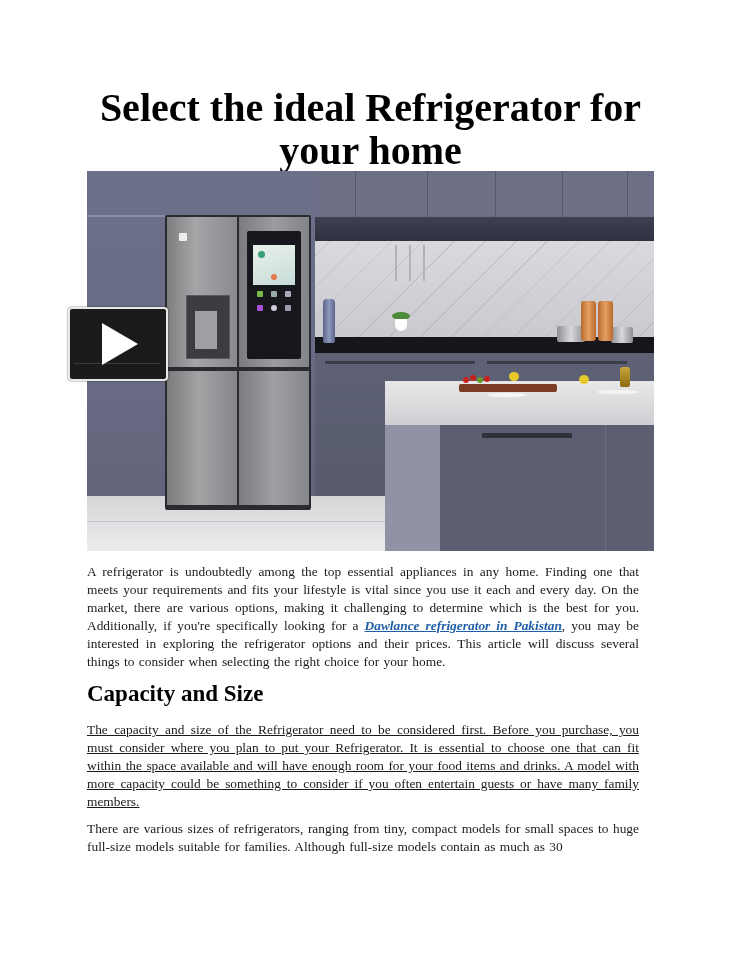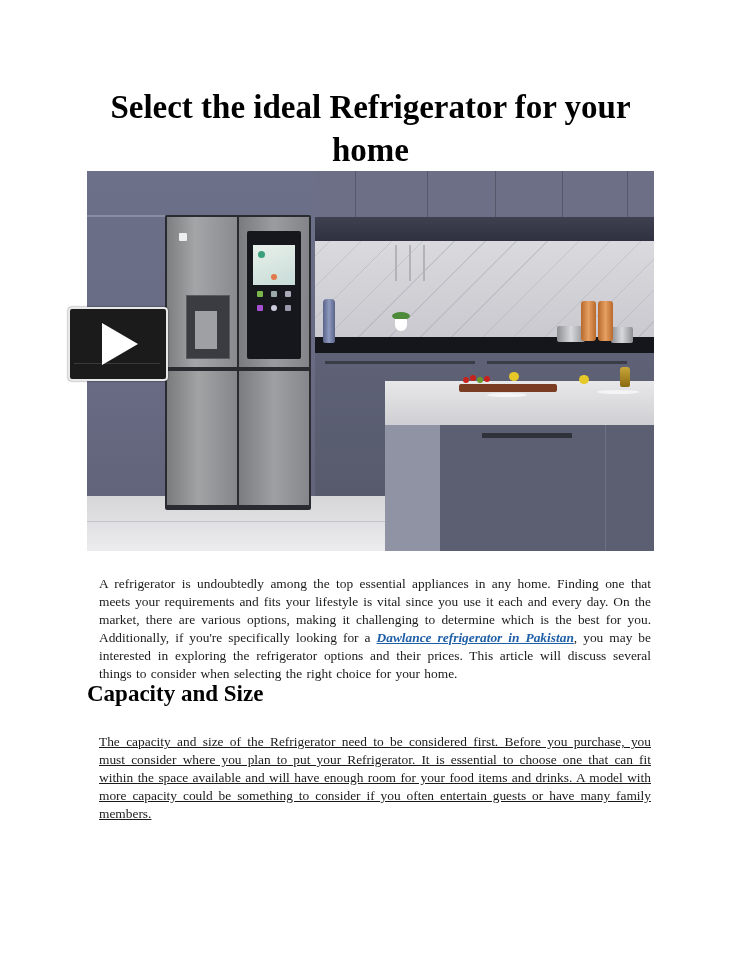--- a/index.html
+++ b/index.html
@@ -1,18 +1,18 @@
 <!DOCTYPE html>
 <html><head>
 <meta charset="utf-8">
 <style>
   html, body { margin:0; padding:0; background:#ffffff; }
   body { width:741px; height:960px; position:relative; overflow:hidden; font-family:"Liberation Serif", serif; color:#111; }
   .page { position:absolute; left:0; top:0; width:741px; height:960px; background:#fff; }
-  .title { position:absolute; left:80px; width:581px; top:86px; text-align:center; font-weight:bold; font-size:33px; line-height:43px; color:#000; margin:0; }
+  .title { position:absolute; left:80px; width:581px; top:86px; text-align:center; font-weight:bold; font-size:40px; line-height:43px; color:#000; margin:0; }
   .hero { position:absolute; left:87px; top:171px; width:567px; height:380px; overflow:hidden; background:#6e7185; }
   .hero * { position:absolute; }
   
   .wall-left { left:0; top:0; width:230px; height:380px; background:linear-gradient(180deg,#6d7089 0%,#676a82 60%,#5d6075 100%); }
   .cab-line { background:#8a8da2; }
   .upper-right { left:228px; top:0; width:339px; height:46px; background:#6c6f86; }
   .upper-seam { width:1px; top:0; height:46px; background:#555869; }
   .shelf-dark { left:228px; top:46px; width:339px; height:24px; background:linear-gradient(180deg,#3f4150,#2f3140); }
   .marble { left:228px; top:70px; width:339px; height:98px; background:
       repeating-linear-gradient(135deg, rgba(255,255,255,0.0) 0 10px, rgba(160,160,170,0.35) 10px 11px, rgba(255,255,255,0) 11px 22px),
@@ -51,21 +51,21 @@
   .canister { width:15px; height:40px; background:linear-gradient(90deg,#b8692b,#e5a062,#b8692b); border-radius:3px; }
   .pot { height:16px; background:linear-gradient(90deg,#8c8d91,#d8d9dc,#8c8d91); border-radius:2px; }
   .plant { left:308px; top:148px; width:12px; height:12px; background:#fff; border-radius:0 0 6px 6px; }
   .plant-leaf { left:305px; top:141px; width:18px; height:8px; background:#4d8a3a; border-radius:50%; }
   .utensil { width:2px; height:36px; background:#b2b3b6; }
   
   .play { position:absolute; left:68px; top:307px; width:96px; height:70px; background:#1b1b1b; border:2px solid #e8e8e8; border-radius:4px; box-shadow:0 0 2px rgba(0,0,0,0.6); cursor:pointer; }
   .play-tri { position:absolute; left:32px; top:14px; width:0; height:0; border-top:21px solid transparent; border-bottom:21px solid transparent; border-left:36px solid #fff; }
   .play-line { position:absolute; left:4px; top:54px; width:86px; height:1px; background:#3a3a3a; }
 
-  .para { position:absolute; left:87px; width:552px; font-size:13.4px; line-height:17.9px; margin:12px; color:#1a1a1a; text-align:justify; word-spacing:1px; }
+  .para { position:absolute; left:87px; width:552px; font-size:13.4px; line-height:17.9px; margin:0; color:#1a1a1a; text-align:justify; word-spacing:1px; }
   .p1 { top:563px; }
   .h2 { position:absolute; left:87px; top:681px; font-size:23px; font-weight:bold; margin:0; color:#000; }
   .p2 { top:721px;text-decoration:underline; }
   .p3 { top:820px; }
   a.link { color:#1f5fa8; font-weight:bold; font-style:italic; text-decoration:underline; }
 </style>
 </head>
 <body>
 
 <div class="page">
@@ -141,14 +141,15 @@
   <div class="play">
     <div class="play-line"></div>
     <div class="play-tri"></div>
   </div>
 
   <p class="para p1"><span>A refrigerator is undoubtedly among the top essential appliances in any home. Finding one that meets your requirements and fits your lifestyle is vital since you use it each and every day. On the market, there are various options, making it challenging to determine which is the best for you. Additionally, if you're specifically looking for a </span><a class="link" href="#">Dawlance refrigerator in Pakistan</a><span>, you may be interested in exploring the refrigerator options and their prices. This article will discuss several things to consider when selecting the right choice for your home.</span></p>
 
   <h2 class="h2">Capacity and Size</h2>
 
   <p class="para p2">The capacity and size of the Refrigerator need to be considered first. Before you purchase, you must consider where you plan to put your Refrigerator. It is essential to choose one that can fit within the space available and will have enough room for your food items and drinks. A model with more capacity could be something to consider if you often entertain guests or have many family members.</p>
+  <p class="para p3">There are various sizes of refrigerators, ranging from tiny, compact models for small spaces to huge full-size models suitable for families. Although full-size models contain as much as 30</p>
 
 </div>
 
 </body></html>

